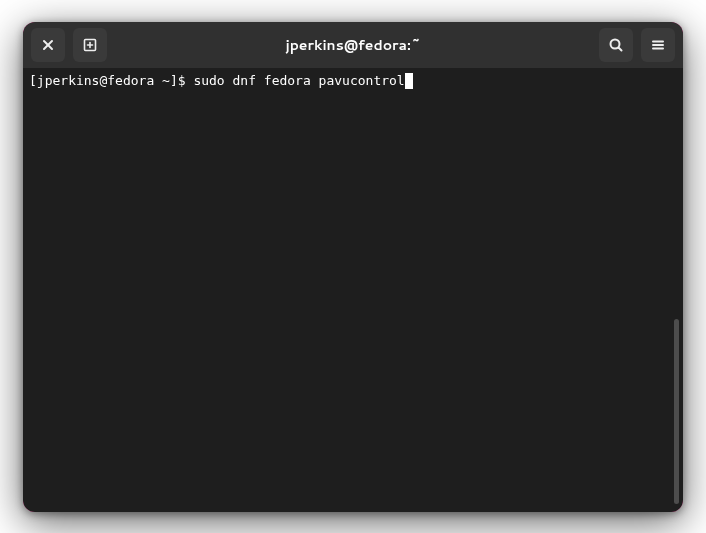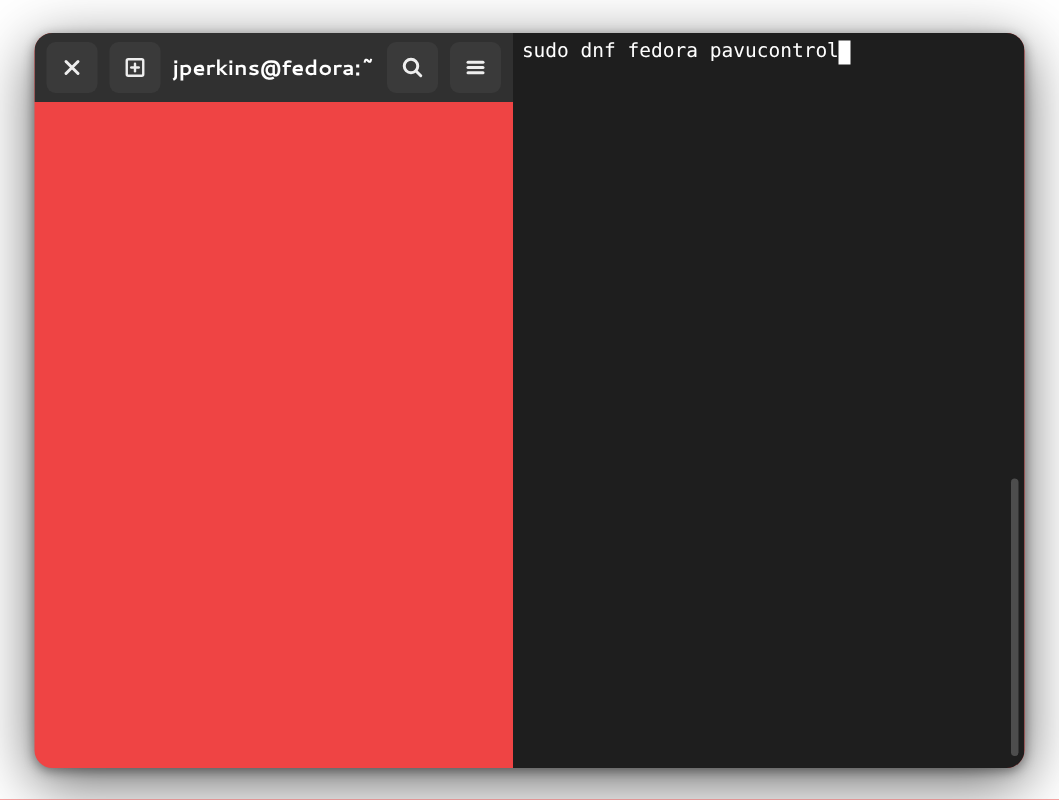--- a/index.html
+++ b/index.html
@@ -14,26 +14,26 @@
       background: transparent;
       display: flex;
       align-items: center;
       justify-content: center;
       font-family: "Cantarell", "Segoe UI", sans-serif;
     }
     
     .window {
       width: 660px;
       height: 490px;
-      background: #ef4444;
+      background: #ec4899;
       border-radius: 12px;
       overflow: hidden;
       box-shadow: 0 10px 40px rgba(0,0,0,0.6), 0 2px 8px rgba(0,0,0,0.4);
       display: flex;
-      flex-direction: row;
+      flex-direction: column;
       position: relative;
     }
     
     .titlebar {
       height: 46px;
       background: #303030;
       display: flex;
       align-items: center;
       padding: 0 8px;
       gap: 8px;
@@ -151,18 +151,18 @@
           <line x1="3" y1="4.5" x2="13" y2="4.5"></line>
           <line x1="3" y1="8" x2="13" y2="8"></line>
           <line x1="3" y1="11.5" x2="13" y2="11.5"></line>
         </svg>
       </button>
     </div>
   </div>
 
   <div class="terminal-body">
     <div class="terminal-line">
-      <span class="command-text">sudo dnf fedora pavucontrol</span><span class="cursor-block"></span>
+      <span class="prompt-text">[jperkins@fedora ~]$ </span><span class="command-text">sudo dnf fedora pavucontrol</span><span class="cursor-block"></span>
     </div>
     <div class="scrollbar"></div>
   </div>
 
 </div>
 
 </body></html>

